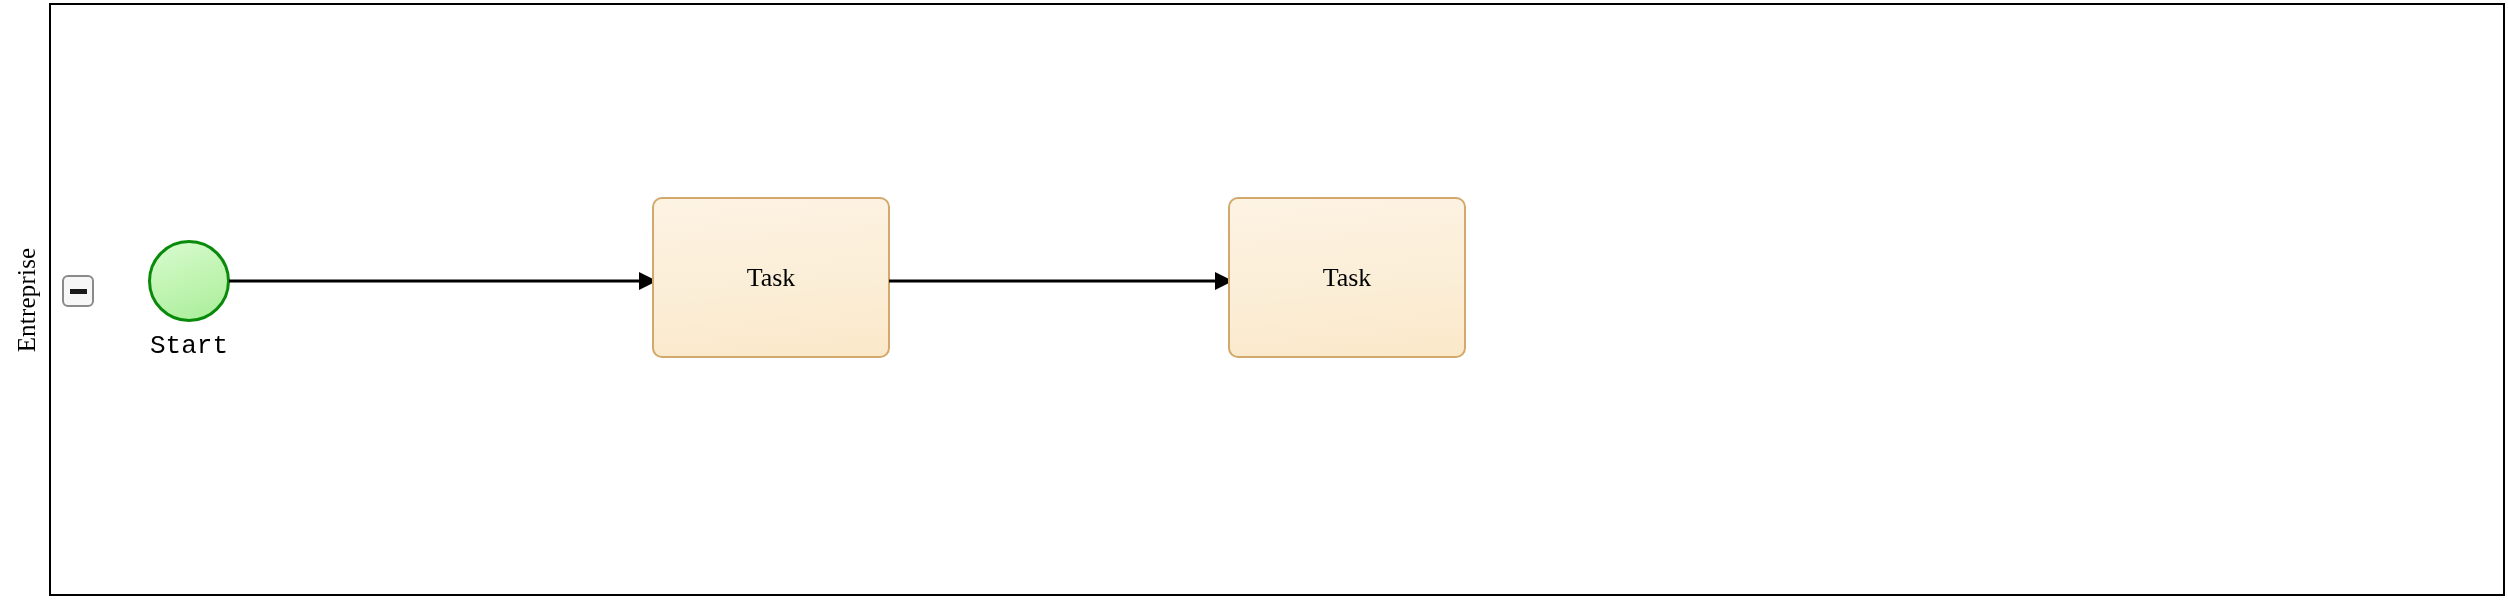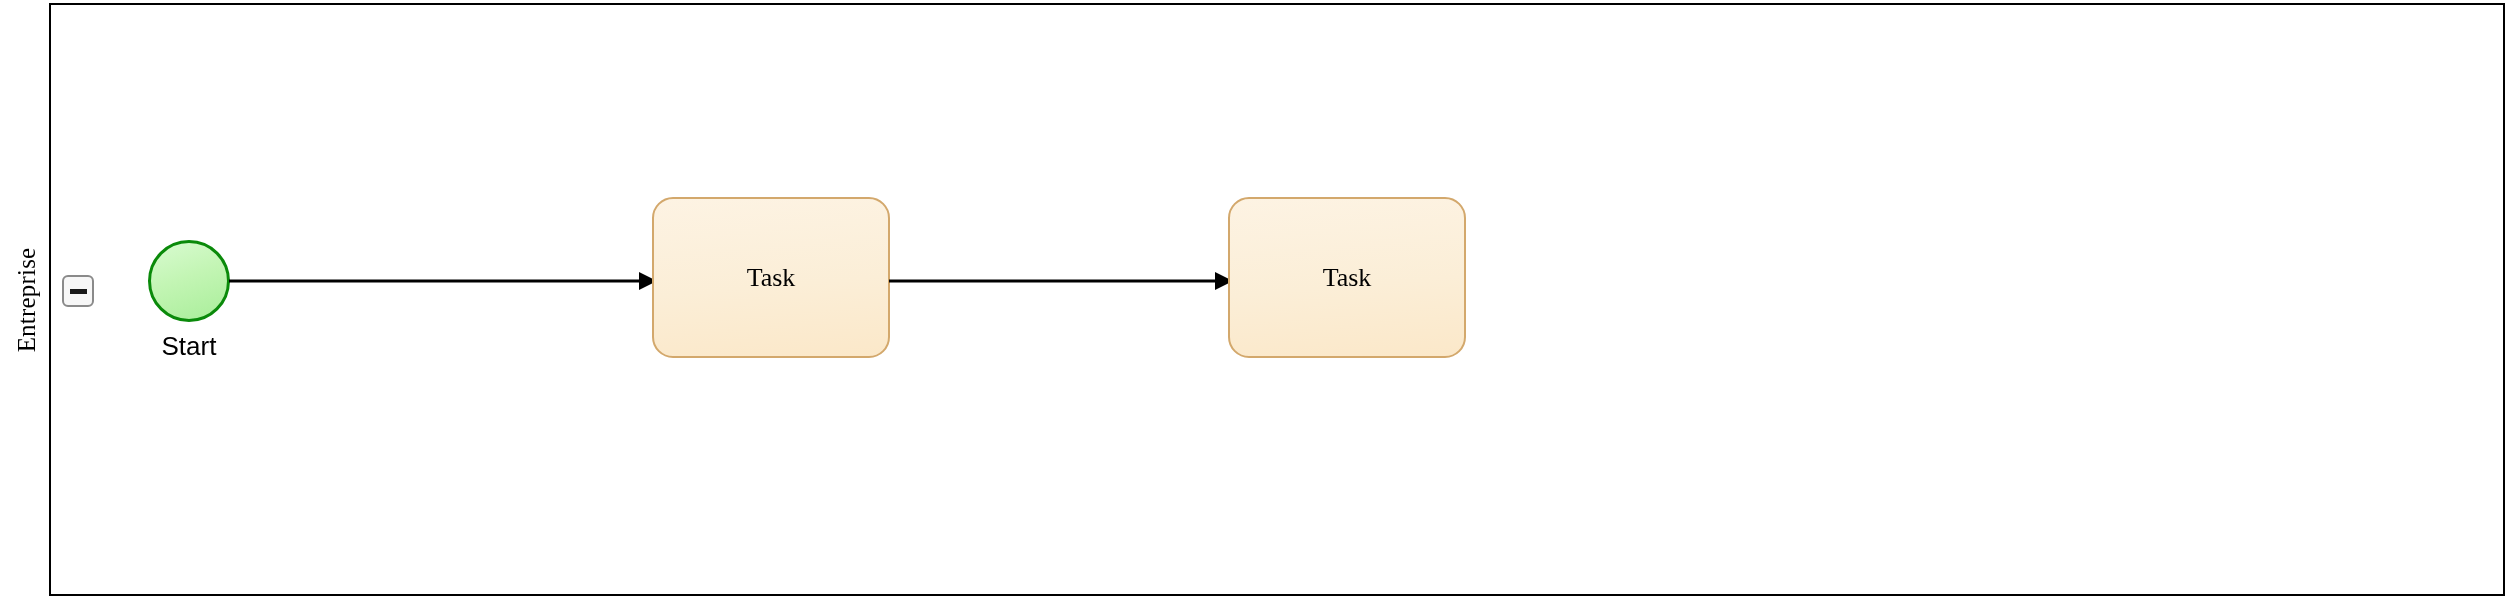--- a/index.html
+++ b/index.html
@@ -101,32 +101,32 @@
     border: 3px solid #0a8a0a;
     background: linear-gradient(160deg, #d8fbd0 0%, #c3f5b4 45%, #a9ee9a 100%);
     cursor: pointer;
   }
   .start-label {
     position: absolute;
     left: 89px;
     top: 331px;
     width: 200px;
     text-align: center;
-    font-family: Liberation Sans, sans-serif;
+    font-family: Liberation Mono, monospace;
     font-size: 26px;
     color: #000000;
     white-space: nowrap;
   }
 
   
   .task {
     position: absolute;
     box-sizing: border-box;
     border: 2px solid #d3a86c;
-    border-radius: 21px;
+    border-radius: 10px;
     background: linear-gradient(175deg, #fdf3e3 0%, #fbeed7 55%, #fbe8c9 100%);
     display: flex;
     align-items: center;
     justify-content: center;
     cursor: pointer;
   }
   .task .task-text {
     font-family: "Liberation Serif", "DejaVu Serif", serif;
     font-size: 26px;
     color: #000000;

